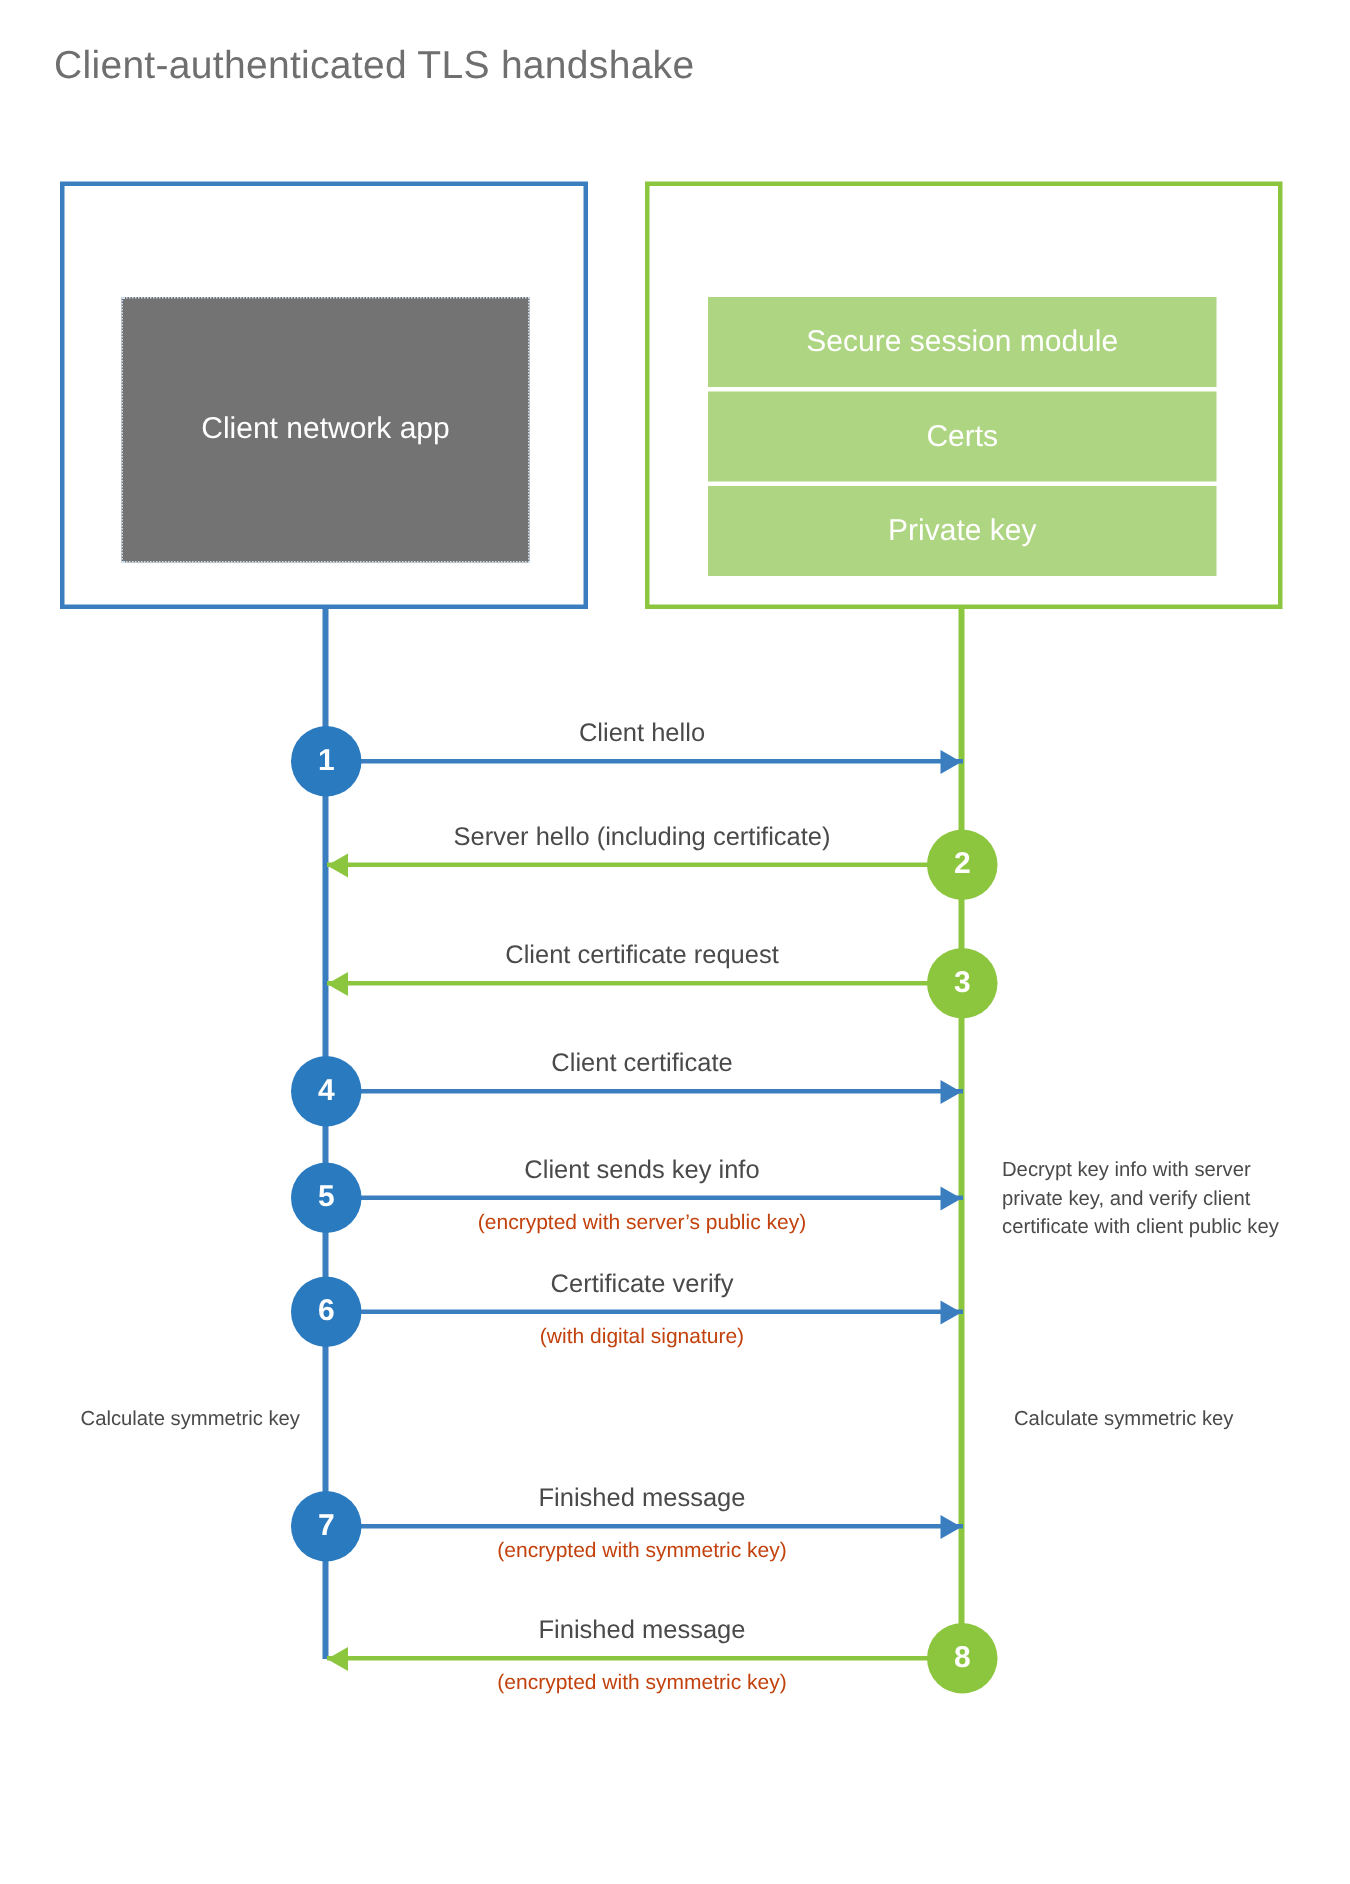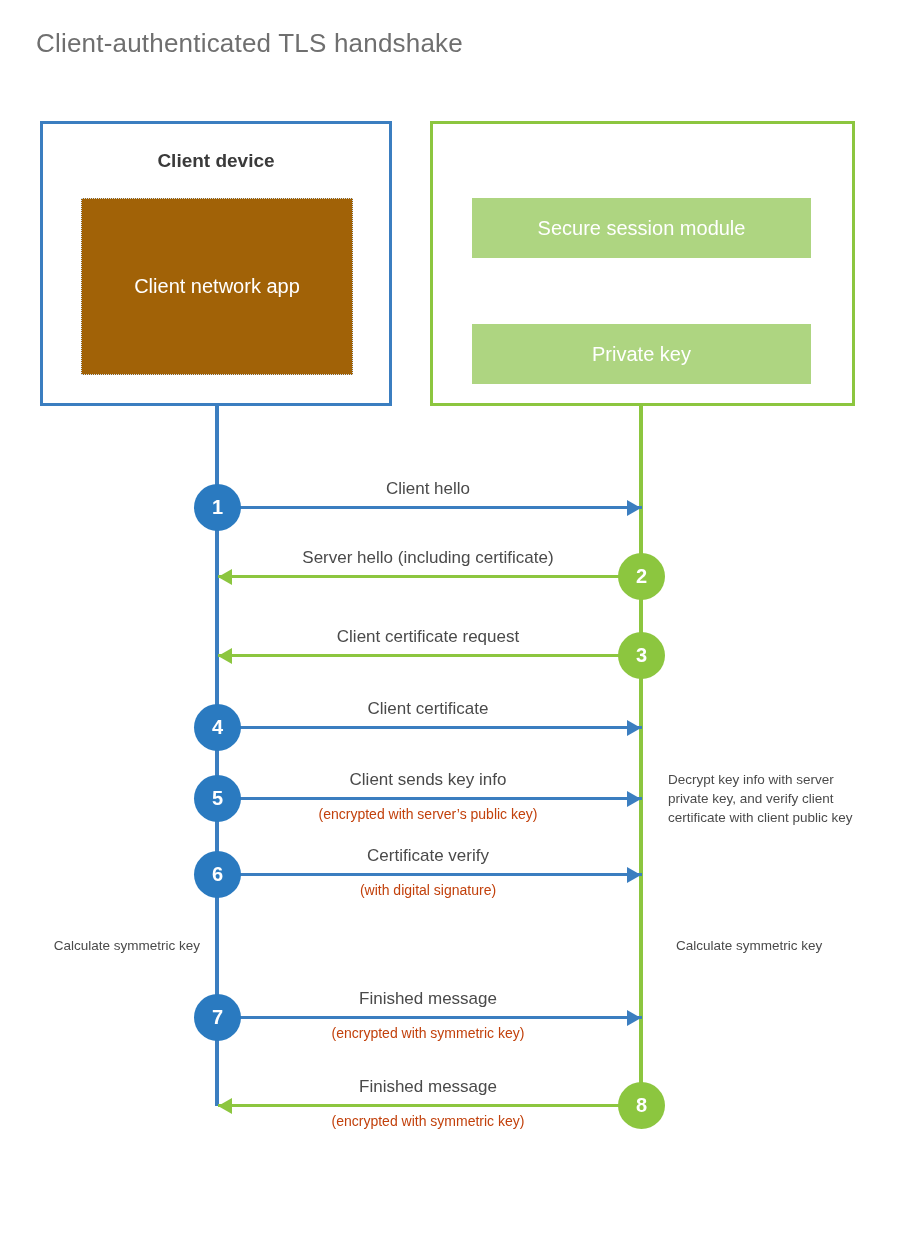--- a/index.html
+++ b/index.html
@@ -46,21 +46,21 @@
     font-size: 19px;
     font-weight: bold;
     color: #3a3a3a;
   }
 
   
   #client-network-app {
     position: absolute;
     left: 38px; top: 74px;
     width: 272px; height: 177px;
-    background: #a16207;
+    background: #737373;
     border: 1px dotted #cfe2f3;
     display: flex;
     align-items: center;
     justify-content: center;
     text-align: center;
     color: #ffffff;
     font-size: 20px;
     line-height: 1.35;
     padding: 0 14px;
   }
@@ -180,26 +180,26 @@
     left: 676px; top: 937px; width: 180px;
     text-align: left;
   }
 </style>
 </head>
 <body>
 
 <div id="diagram-title">Client-authenticated TLS handshake</div>
 
 <div id="client-device-box" class="participant-box">
-  <div class="participant-title">Client device</div>
   <div id="client-network-app">Client network app</div>
 </div>
 
 <div id="secure-session-server-box" class="participant-box">
   <div class="server-bar b0">Secure session module</div>
+  <div class="server-bar b1">Certs</div>
   <div class="server-bar b2">Private key</div>
 </div>
 
 <div id="client-lifeline" class="lifeline"></div>
 <div id="server-lifeline" class="lifeline"></div>
 
 <div id="messages-layer">
     <div class="msg-row" style="top: 507px;">
       <div class="msg-line blue" style="left: 218px; width: 424px;"></div>
       <div class="arrow-head right blue" style="left: 627px;"></div>

